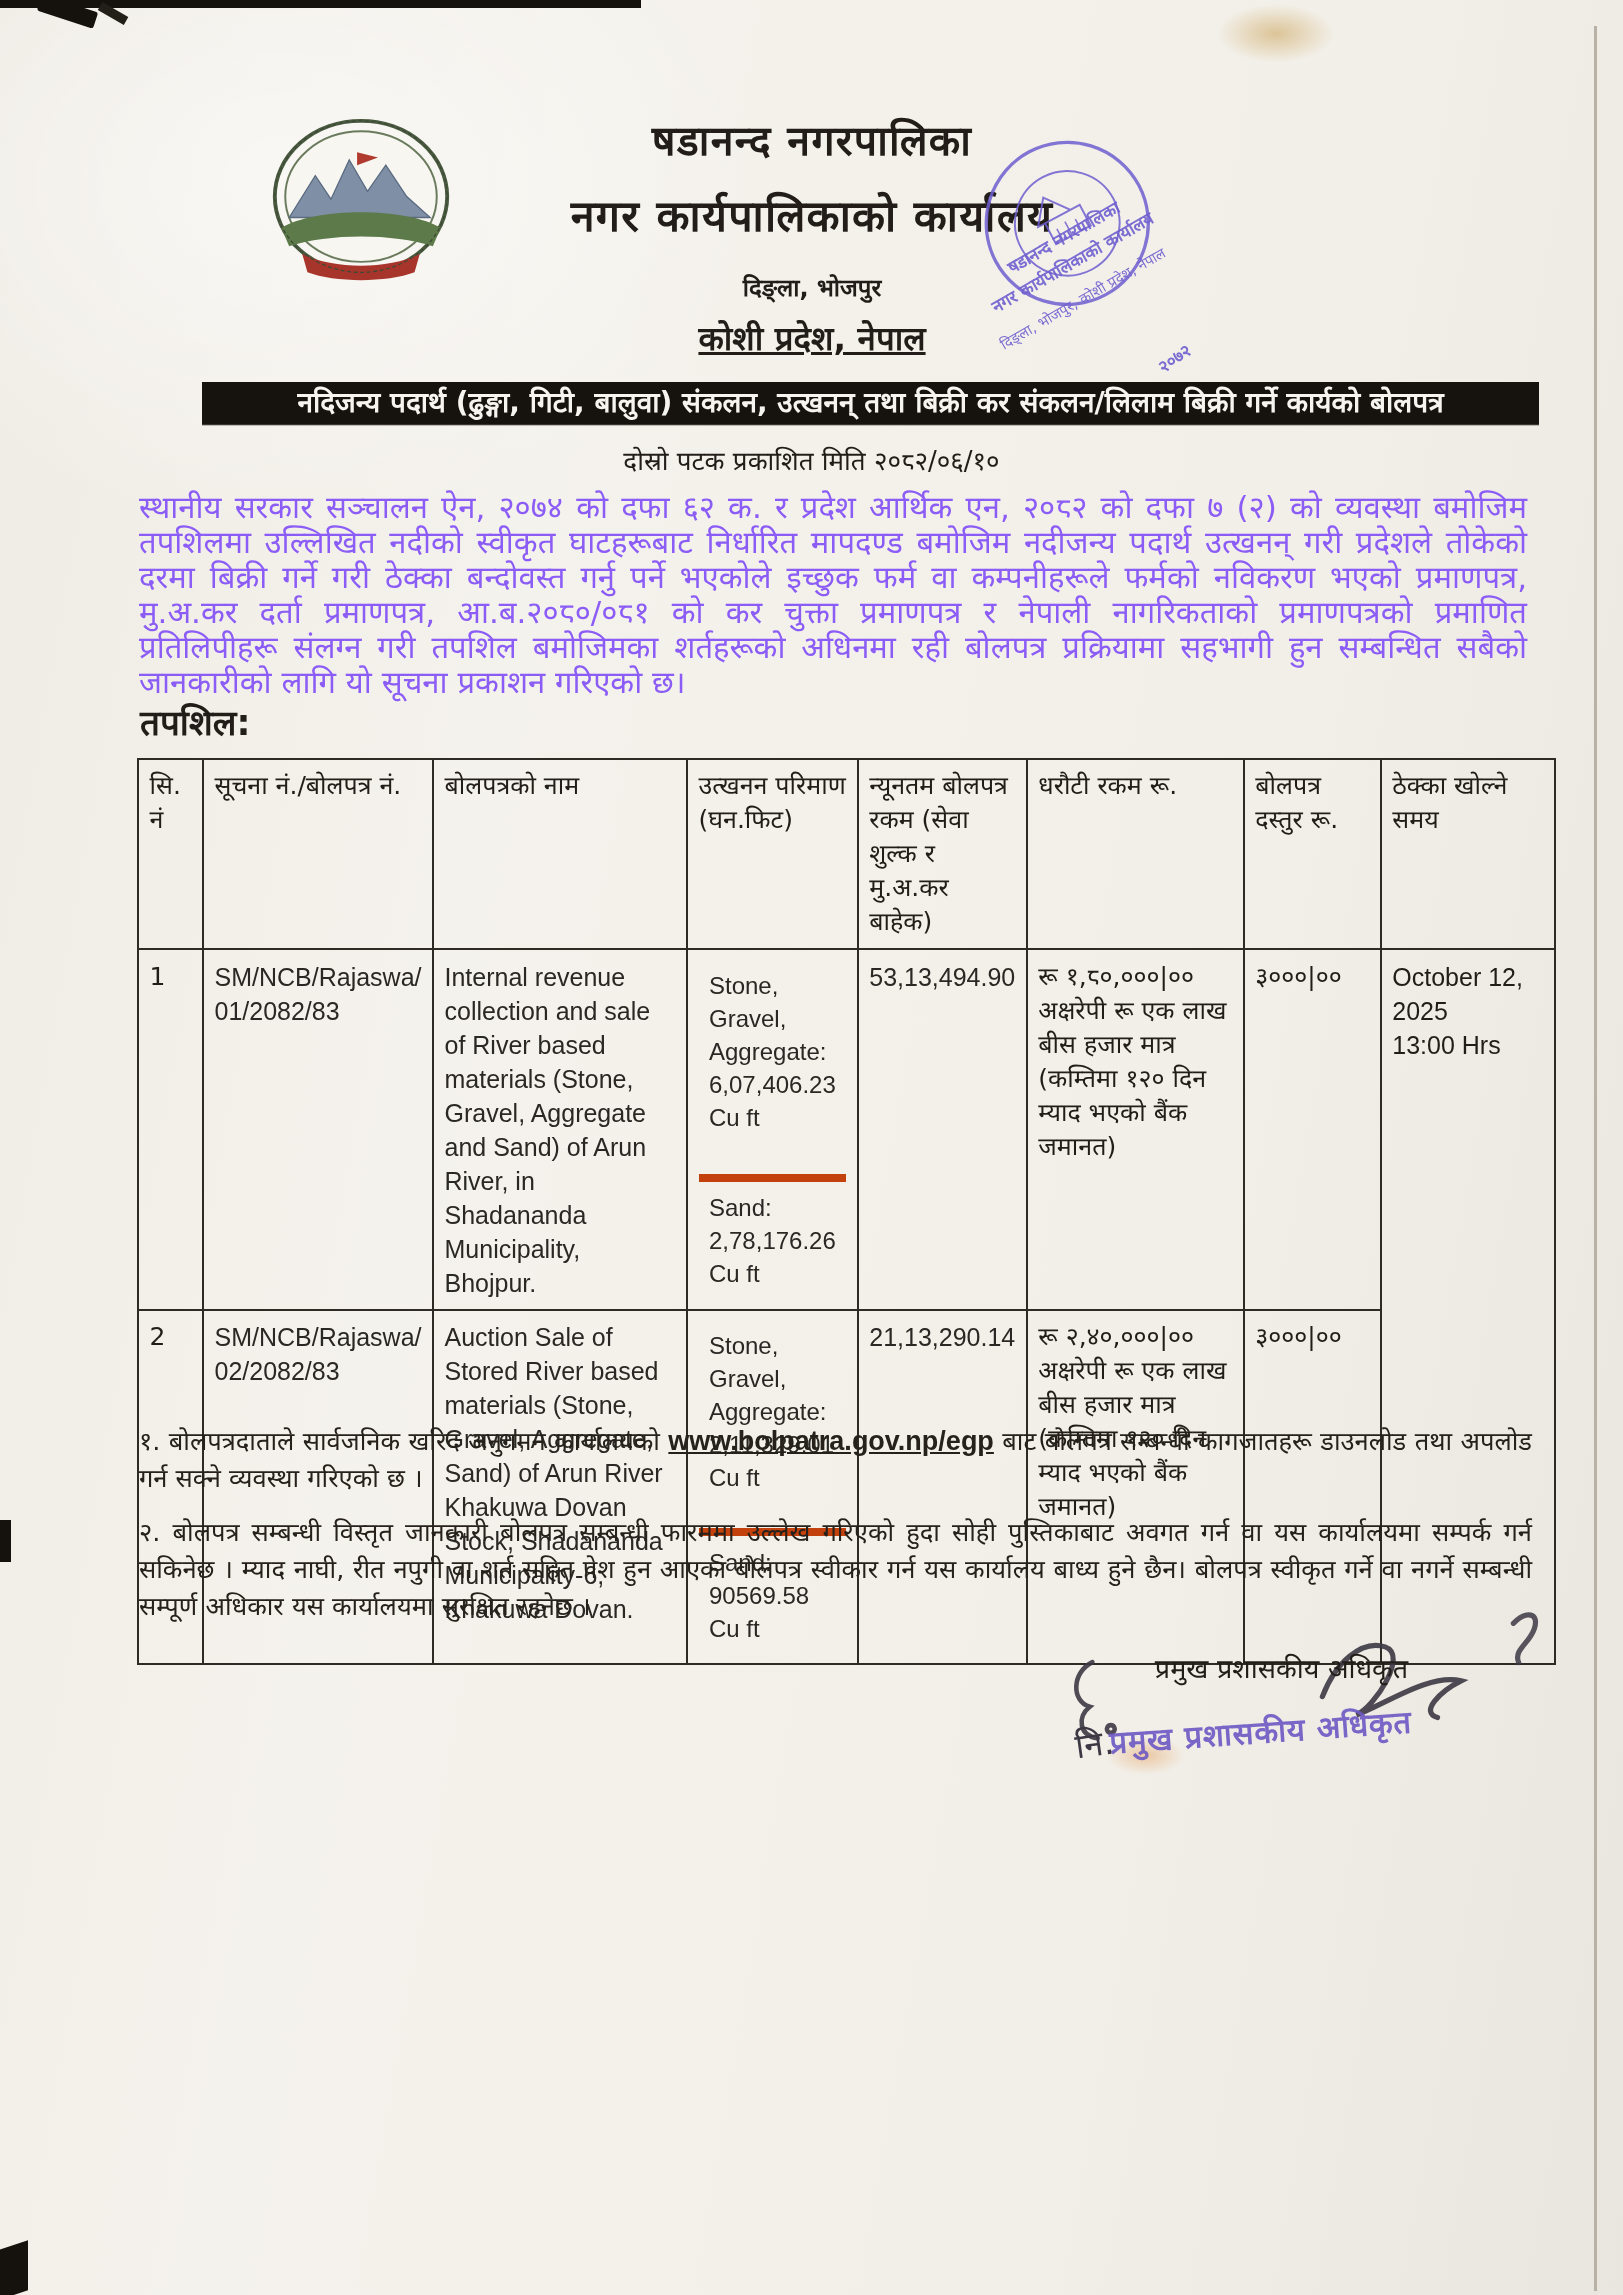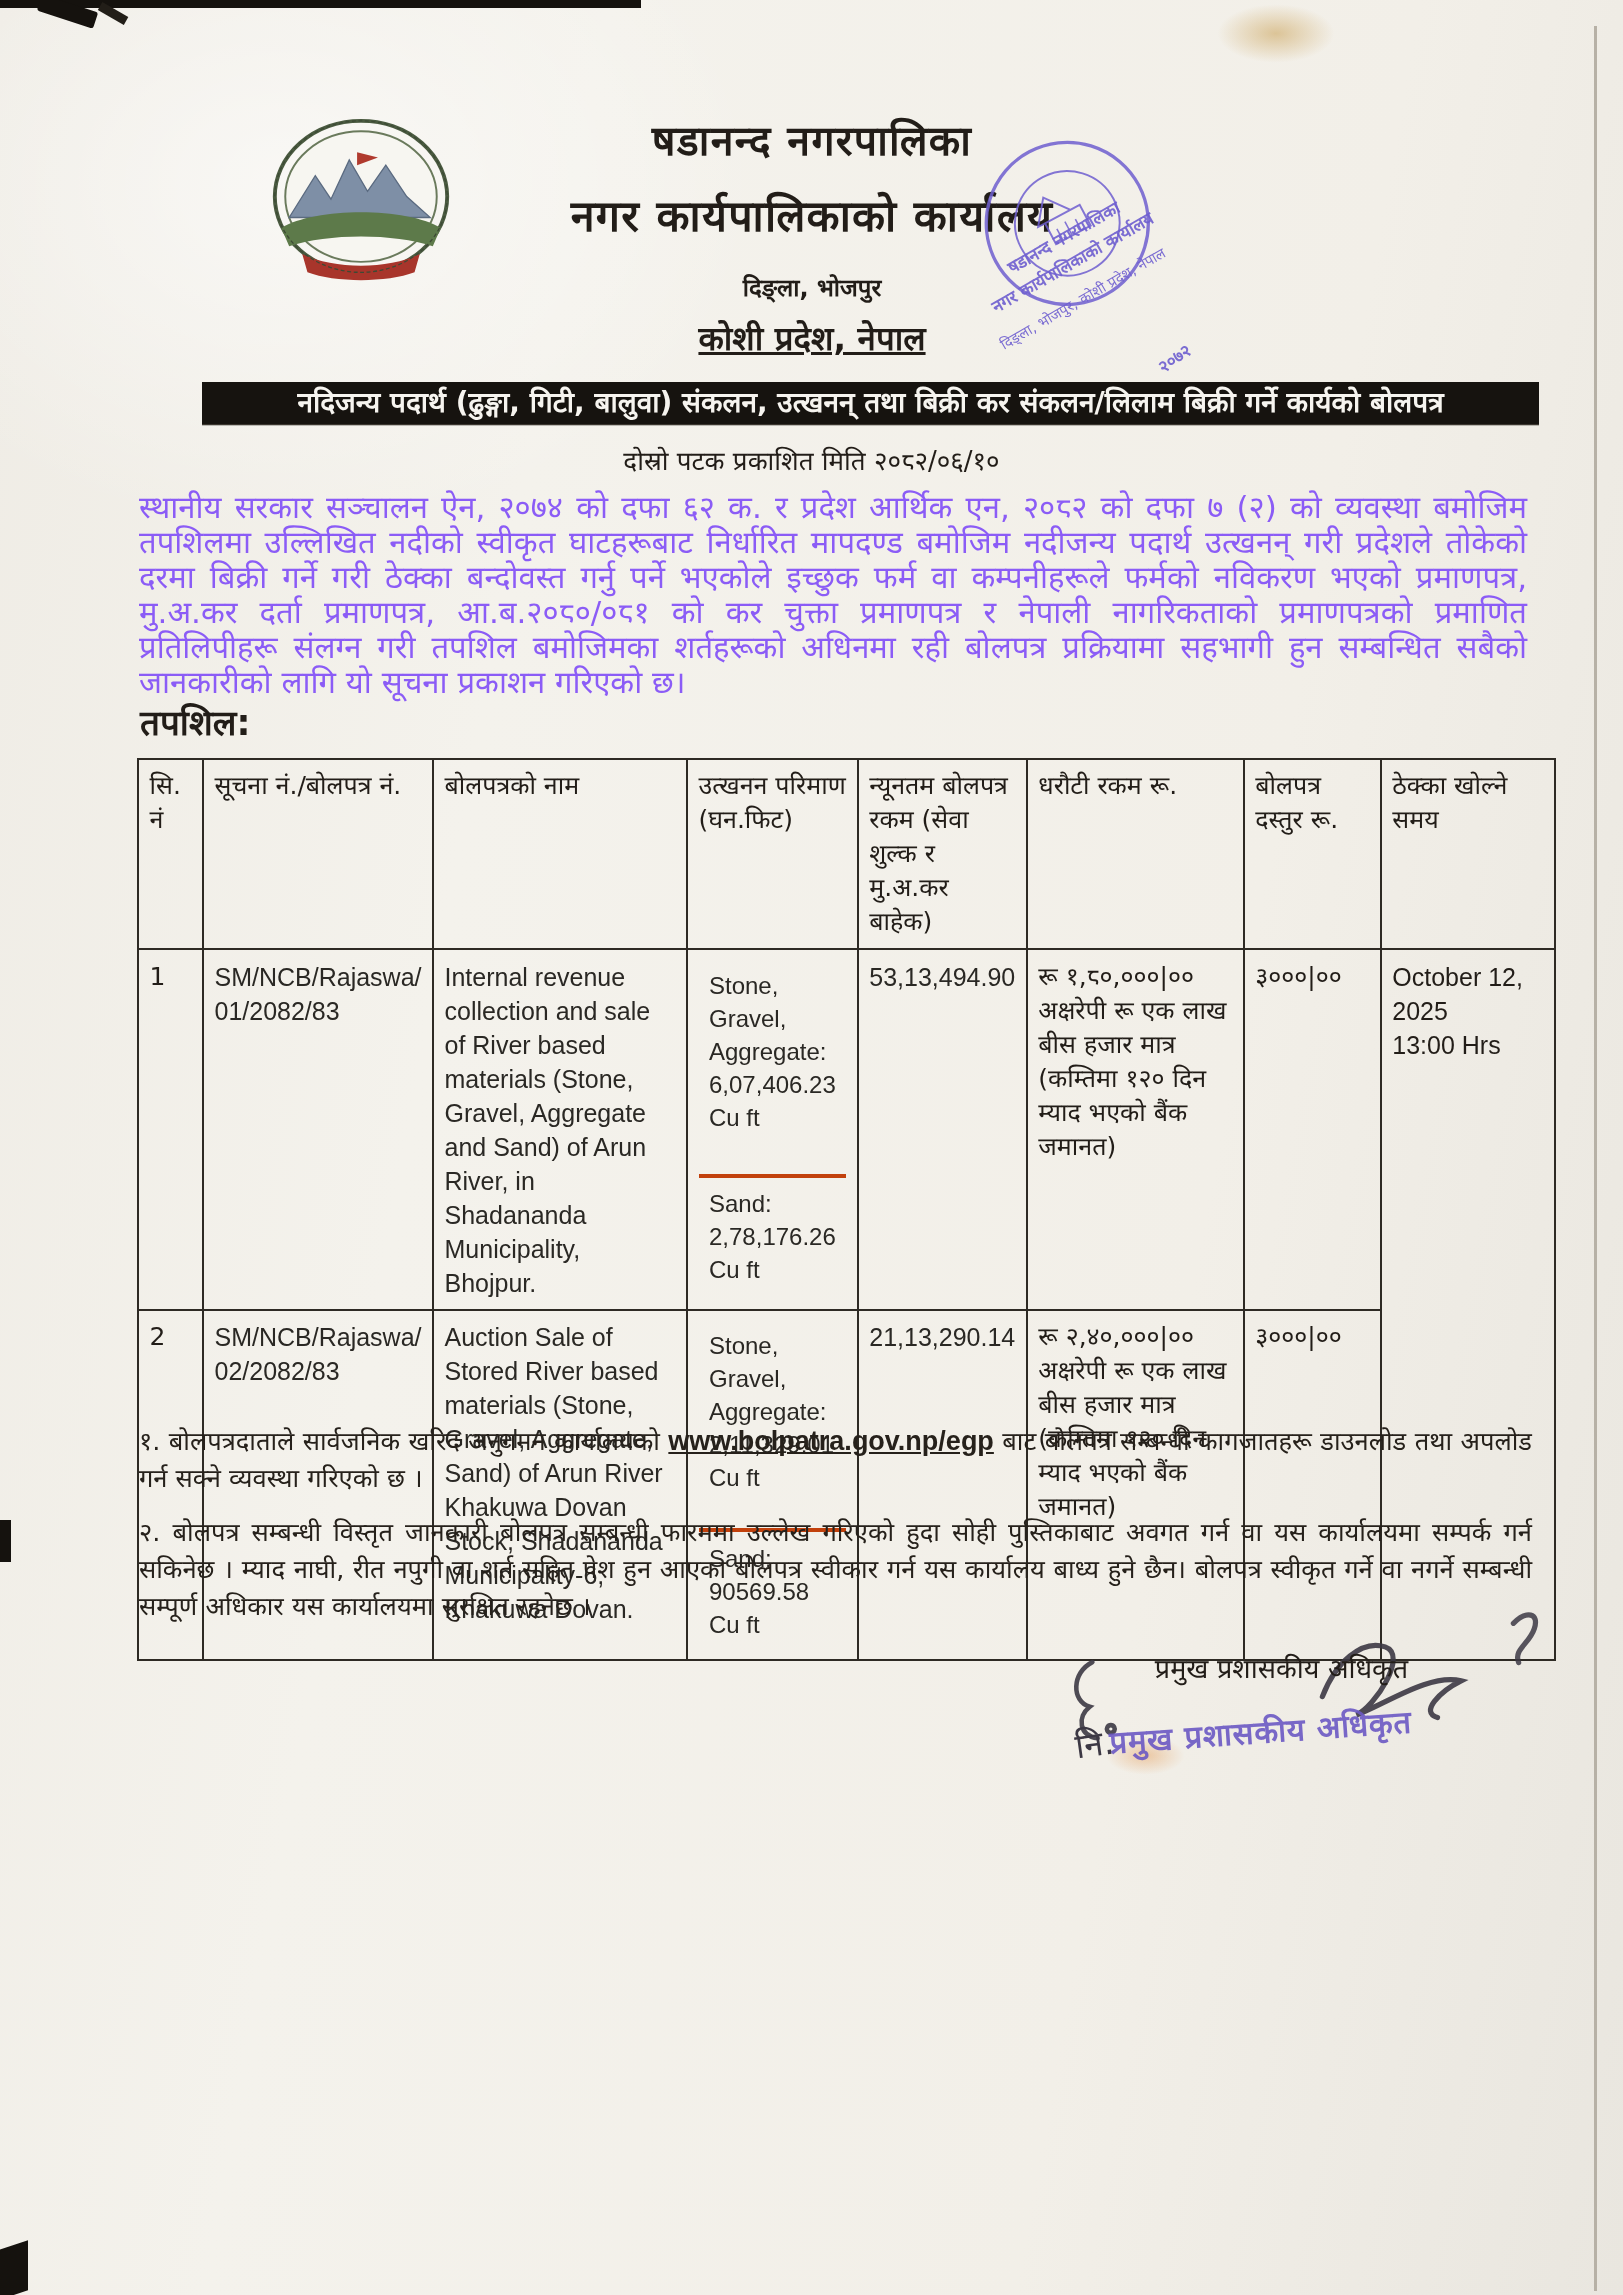--- a/index.html
+++ b/index.html
@@ -39,21 +39,21 @@
   }
   table.main td,table.main th{
     border:2px solid #2e2a24;vertical-align:top;padding:9.2px 10.5px;
     font-size:25px;line-height:34px;text-align:left;font-weight:normal;
     overflow:hidden;
   }
   th.hcell{height:121px;}
   .eng{font-family:"Liberation Sans","DejaVu Sans",sans-serif;font-size:24px;line-height:33px;color:#2a2824;text-align:justify;}
   td.qtycell{padding:0;}
   .qtywrap{display:flex;flex-direction:column;height:100%;}
-  .qtytop{padding:9.2px 10.5px;border-bottom:4px solid #c2410c;flex:0 0 auto;}
+  .qtytop{padding:9.2px 10.5px;border-bottom:8px solid #c2410c;flex:0 0 auto;}
   .qtybot{padding:9.2px 10.5px;flex:1 1 auto;}
   .r1 .qtytop{min-height:196px;}
   .r2 .qtytop{min-height:190px;}
   td.midnum{vertical-align:middle;}
   td.feecell{word-break:break-all;}
   td.timecell{vertical-align:middle;text-align:center;font-family:"Liberation Sans","DejaVu Sans",sans-serif;white-space:pre-line;font-size:26px;}
   tr.r1>td{height:249px;}
   tr.r2>td{height:262px;}
   
   .conds{left:139px;top:1406px;width:1393px;}

